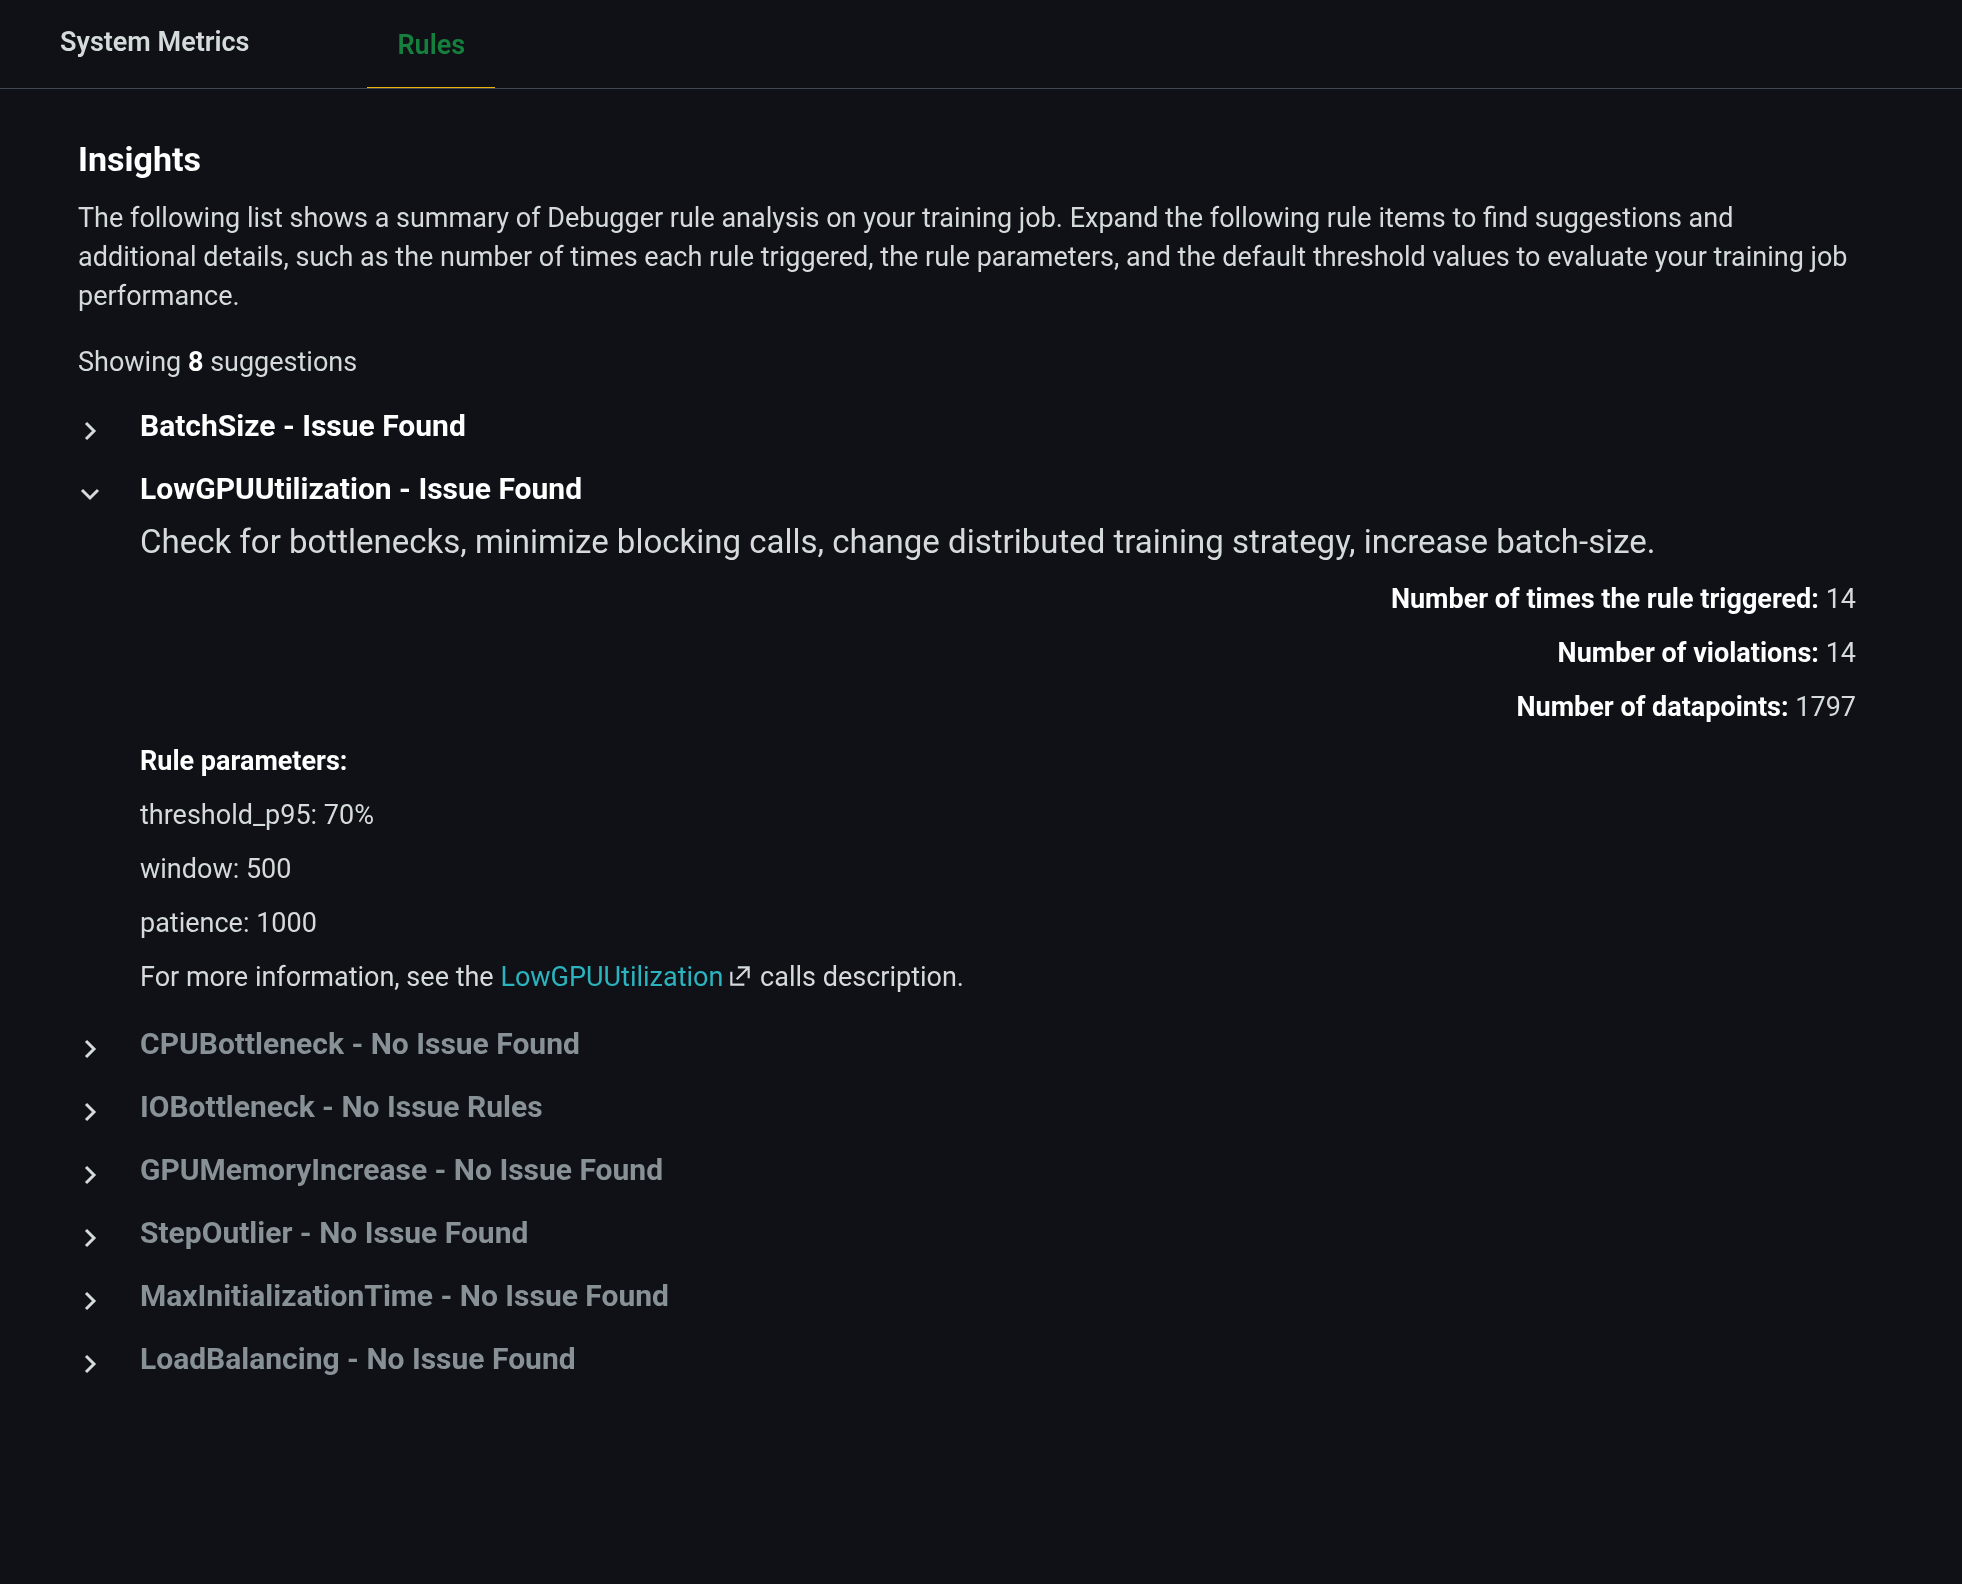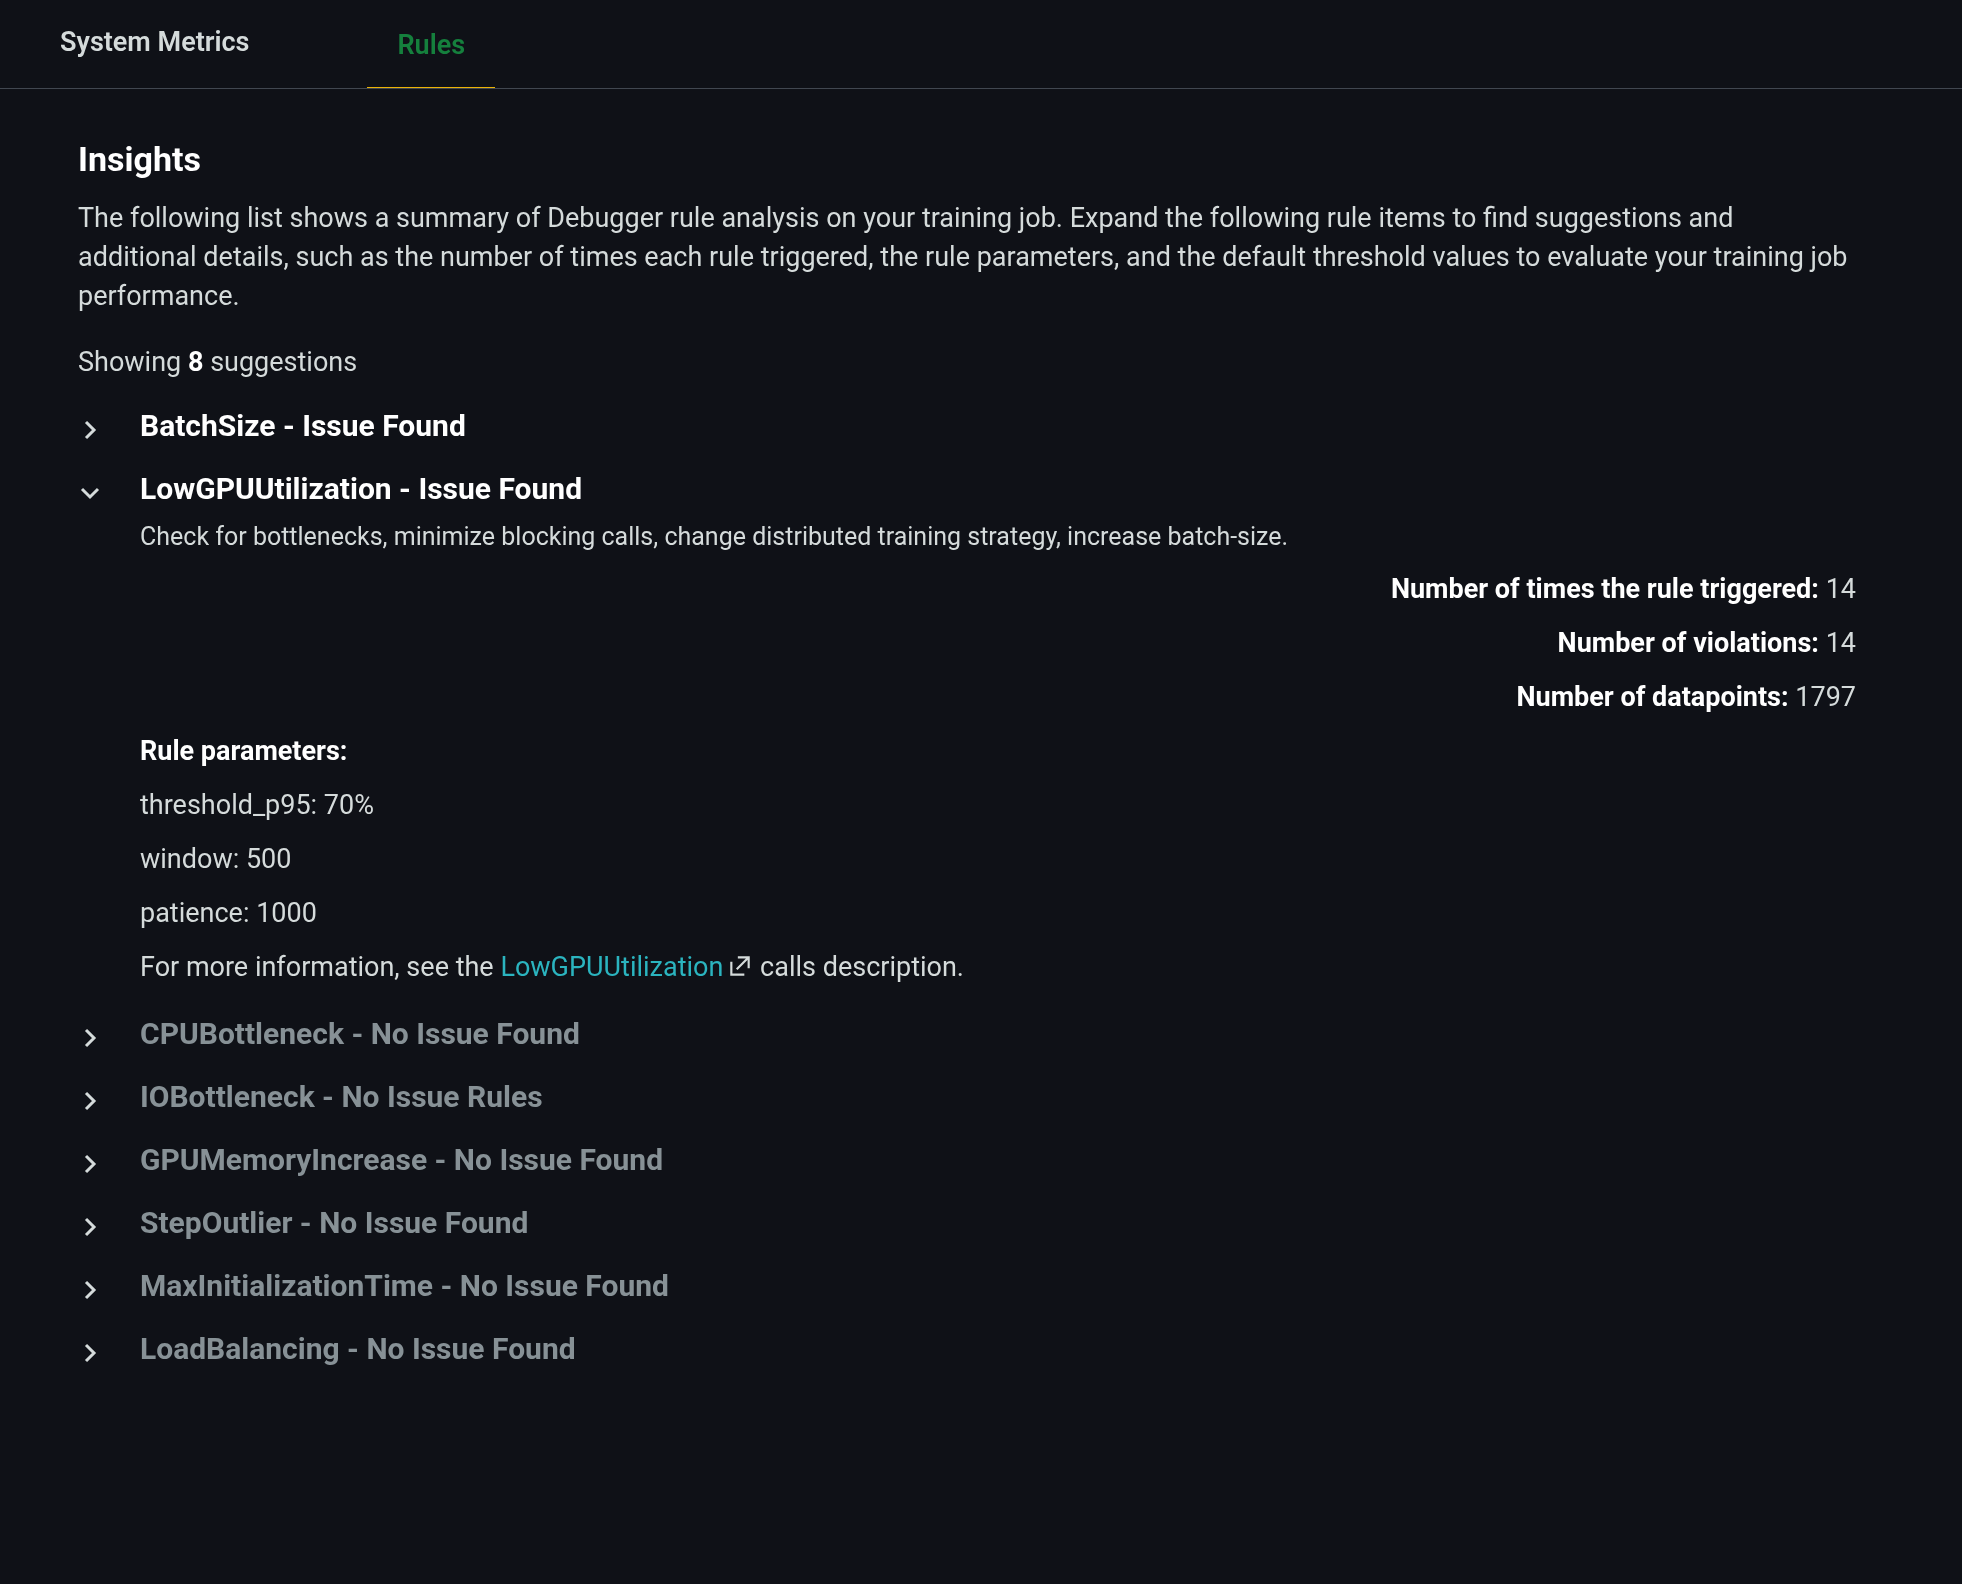--- a/index.html
+++ b/index.html
@@ -53,21 +53,21 @@
     font-size: 27px;
     color: #d5dbdb;
     margin-bottom: 30px;
   }
   .suggestions-count b {
     font-weight: 700;
     color: #ffffff;
   }
   .rule-item {
     display: flex;
-    align-items: flex-start;
+    align-items: flex-end;
     gap: 38px;
     margin-bottom: 16px;
   }
   .chevron {
     flex-shrink: 0;
     width: 24px;
     height: 24px;
     margin-top: 10px;
     cursor: pointer;
   }
@@ -82,21 +82,21 @@
     color: #ffffff;
   }
   .rule-title.no-issue {
     color: #879196;
   }
   .rule-body {
     margin-left: 62px;
     margin-bottom: 30px;
   }
   .rule-desc {
-    font-size: 25px;
+    font-size: 33px;
     color: #d5dbdb;
     margin-top: 10px;
     margin-bottom: 22px;
   }
   .stat-line {
     font-size: 27px;
     color: #d5dbdb;
     margin-bottom: 22px;
     text-align: right;
   }

